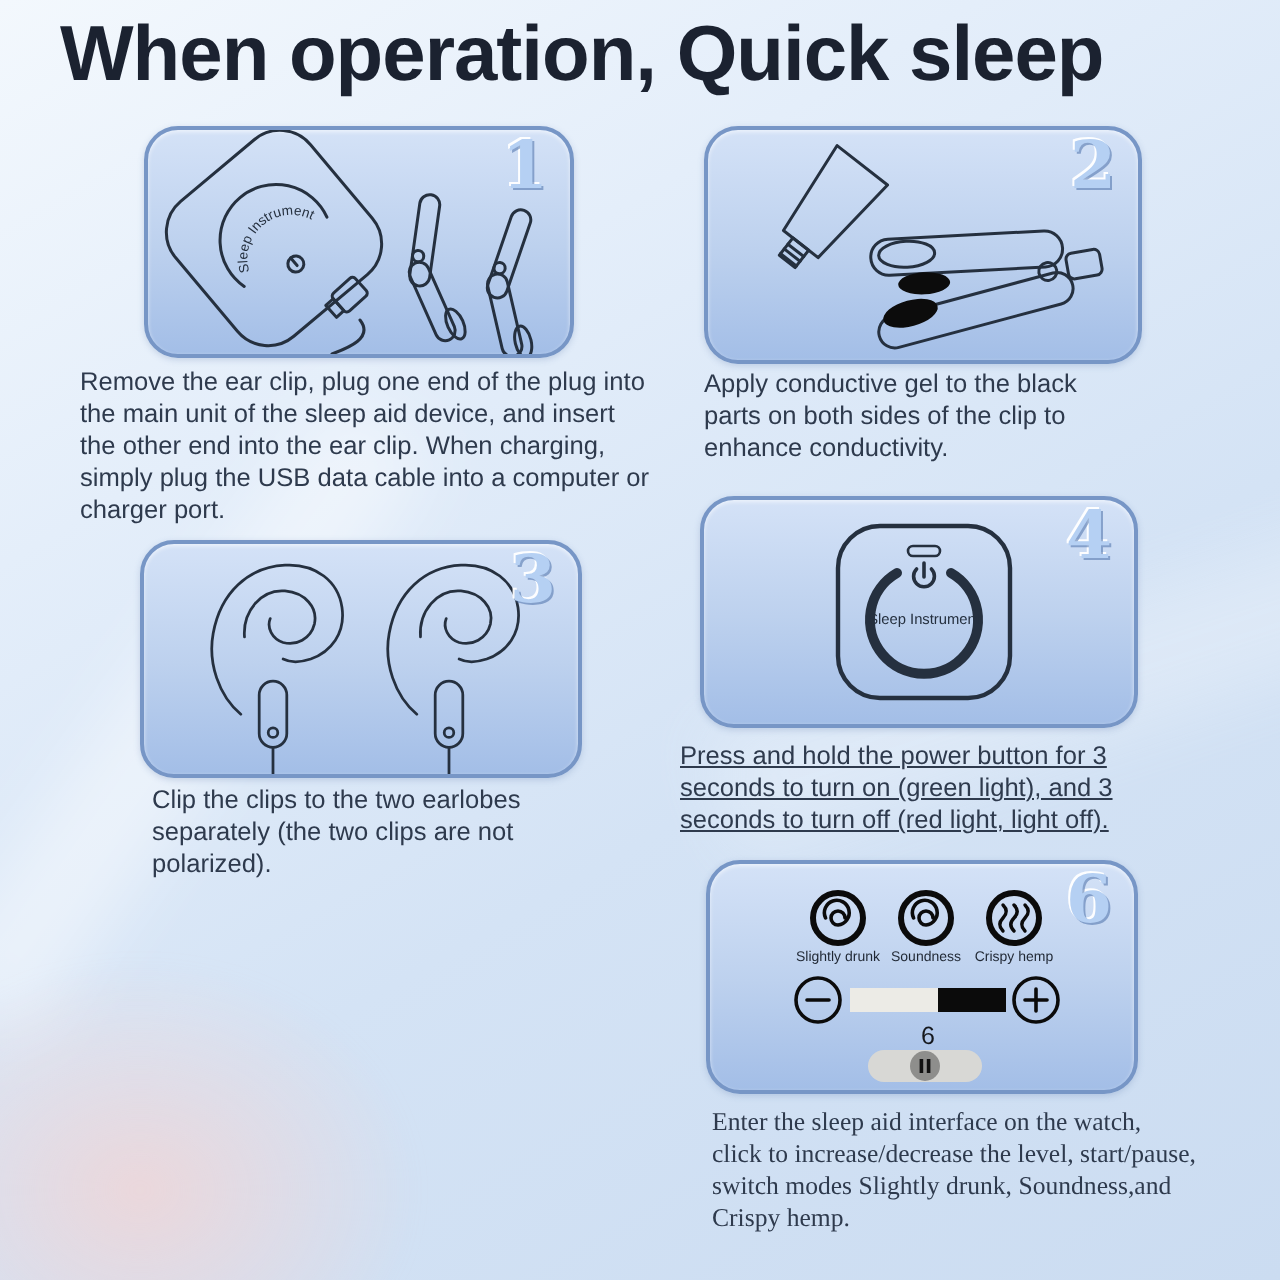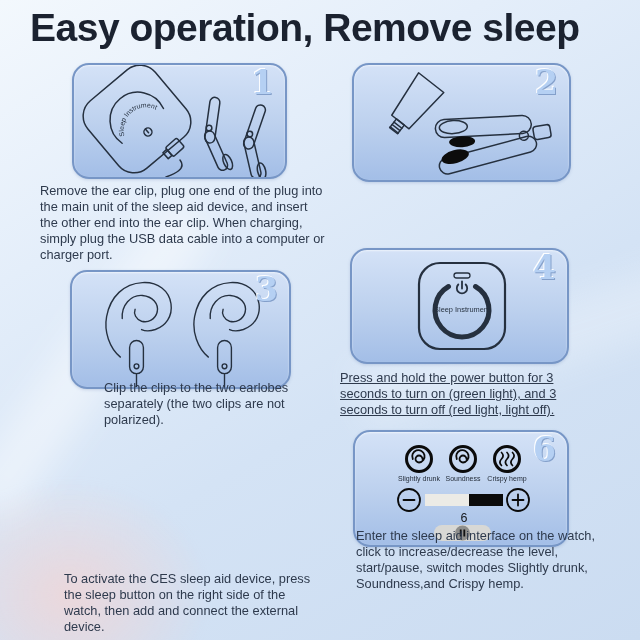--- a/index.html
+++ b/index.html
@@ -21,38 +21,38 @@
   .num{position:absolute;top:1px;right:11px;font-family:"DejaVu Serif",serif;font-weight:bold;
     font-size:33px;line-height:1;color:#b5d0f3;
     text-shadow:1px 1px 0 rgba(85,120,175,0.6),-1px -1px 0 rgba(255,255,255,0.95);}
   .cap{position:absolute;font-size:12.8px;line-height:16px;color:#2e3a4d;}
   
   #panel-1{left:72px;top:63px;width:211px;height:112px;}
   #cap-1{left:40px;top:183px;width:286px;}
   #panel-2{left:352px;top:63px;width:215px;height:115px;}
   #cap-2{left:352px;top:184px;width:214px;}
   #panel-3{left:70px;top:270px;width:217px;height:115px;}
-  #cap-3{left:76px;top:380px;width:218px;margin-left:28px;}
+  #cap-3{left:76px;top:392px;width:218px;}
   #panel-4{left:350px;top:248px;width:215px;height:112px;}
   #cap-4{left:340px;top:370px;width:250px;text-decoration:underline;}
   #panel-5{left:73px;top:450px;width:209px;height:115px;}
   #cap-5{left:64px;top:571px;width:254px;}
   #panel-6{left:353px;top:430px;width:212px;height:113px;}
-  #cap-6{left:356px;top:528px;width:242px;}
+  #cap-6{left:356px;top:553px;width:242px;font-family:Liberation Serif, serif;}
   .lineart{stroke:#25303f;fill:none;stroke-width:1.5;stroke-linecap:round;stroke-linejoin:round;}
 </style>
 </head>
 <body>
 
 <div id="stage">
   <div id="streak-1" class="streak"></div>
   <div id="streak-2" class="streak"></div>
   <div id="glow-pink"></div>
 
-  <div class="page-title">Easy operation, Remove sleep</div>
+  <div class="page-title">When operation, Quick sleep</div>
 
   <div id="panel-1" class="panel">
     <svg class="illus" viewBox="0 0 211 112">
       <g class="lineart">
         <g transform="translate(63,54) rotate(-40)">
           <rect x="-44" y="-44" width="88" height="88" rx="20"></rect>
           <path d="M -27 9 A 28 28 0 1 1 27 9"></path>
           <path id="arc-label-1" d="M -21 7 A 22 22 0 0 1 21 7" stroke="none"></path>
           <text font-size="6.8" fill="#25303f" stroke="none" style="font-family:'Liberation Sans',sans-serif;">
             <textPath href="#arc-label-1" startOffset="50%" text-anchor="middle">Sleep Instrument</textPath>
@@ -99,20 +99,21 @@
         <g transform="rotate(-5)">
           <rect x="-60" y="6" width="100" height="16" rx="8"></rect>
           <ellipse cx="-42" cy="7" rx="14" ry="6.5" fill="#0c0c0c" stroke="none"></ellipse>
         </g>
         <circle cx="30" cy="2" r="4.5"></circle>
         <rect x="40" y="-5" width="17" height="13" rx="3"></rect>
       </g>
     </svg>
     <span class="num">2</span>
   </div>
+  <div id="cap-2" class="cap">Apply conductive gel to the black parts on both sides of the clip to enhance conductivity.</div>
 
   <div id="panel-3" class="panel">
     <svg class="illus" viewBox="0 0 217 115">
       <g class="lineart" transform="translate(30,6) scale(0.92)">
         <path d="M 20 86 C 8 76 2 58 5 42 C 9 20 24 6 44 5 C 61 4 73 14 75 28 C 77 42 69 52 58 56 C 52 58 47 58 43 56"></path>
         <path d="M 22 44 C 21 30 31 18 44 19 C 55 20 62 28 60 37 C 58 45 50 49 43 47 C 37 45 34 39 36 34"></path>
         <rect x="30" y="68" width="15" height="36" rx="7.5"></rect>
         <circle cx="37.5" cy="96" r="2.6"></circle>
         <line x1="37.5" y1="104" x2="37.5" y2="122"></line>
       </g>
@@ -138,21 +139,20 @@
           <line x1="110" y1="31.5" x2="110" y2="38.5" stroke-width="1.8"></line>
         </g>
         <path d="M 96.5 36.5 A 27 27 0 1 0 123.5 36.5" stroke-width="5"></path>
         <text x="110" y="62" text-anchor="middle" font-size="7.4" fill="#25303f" stroke="none" style="font-family:'Liberation Sans',sans-serif;">Sleep Instrument</text>
       </g>
     </svg>
     <span class="num">4</span>
   </div>
   <div id="cap-4" class="cap">Press and hold the power button for 3 seconds to turn on (green light), and 3 seconds to turn off (red light, light off).</div>
 
-  <div id="cap-5" class="cap">To activate the CES sleep aid device, press the sleep button on the right side of the watch, then add and connect the external device.</div>
 
   <div id="panel-6" class="panel">
     <svg class="illus" viewBox="0 0 212 113">
       <g stroke="#0b0b0b" fill="none" stroke-linecap="round" stroke-linejoin="round">
         <g transform="translate(64,27)">
           <circle r="12.5" stroke-width="3"></circle>
           <path d="M 3.5 0 A 3.5 3.5 0 1 0 0 3.5 A 6.2 6.2 0 1 0 -6.2 0" stroke-width="1.8"></path>
         </g>
         <g transform="translate(108,27)">
           <circle r="12.5" stroke-width="3"></circle>

